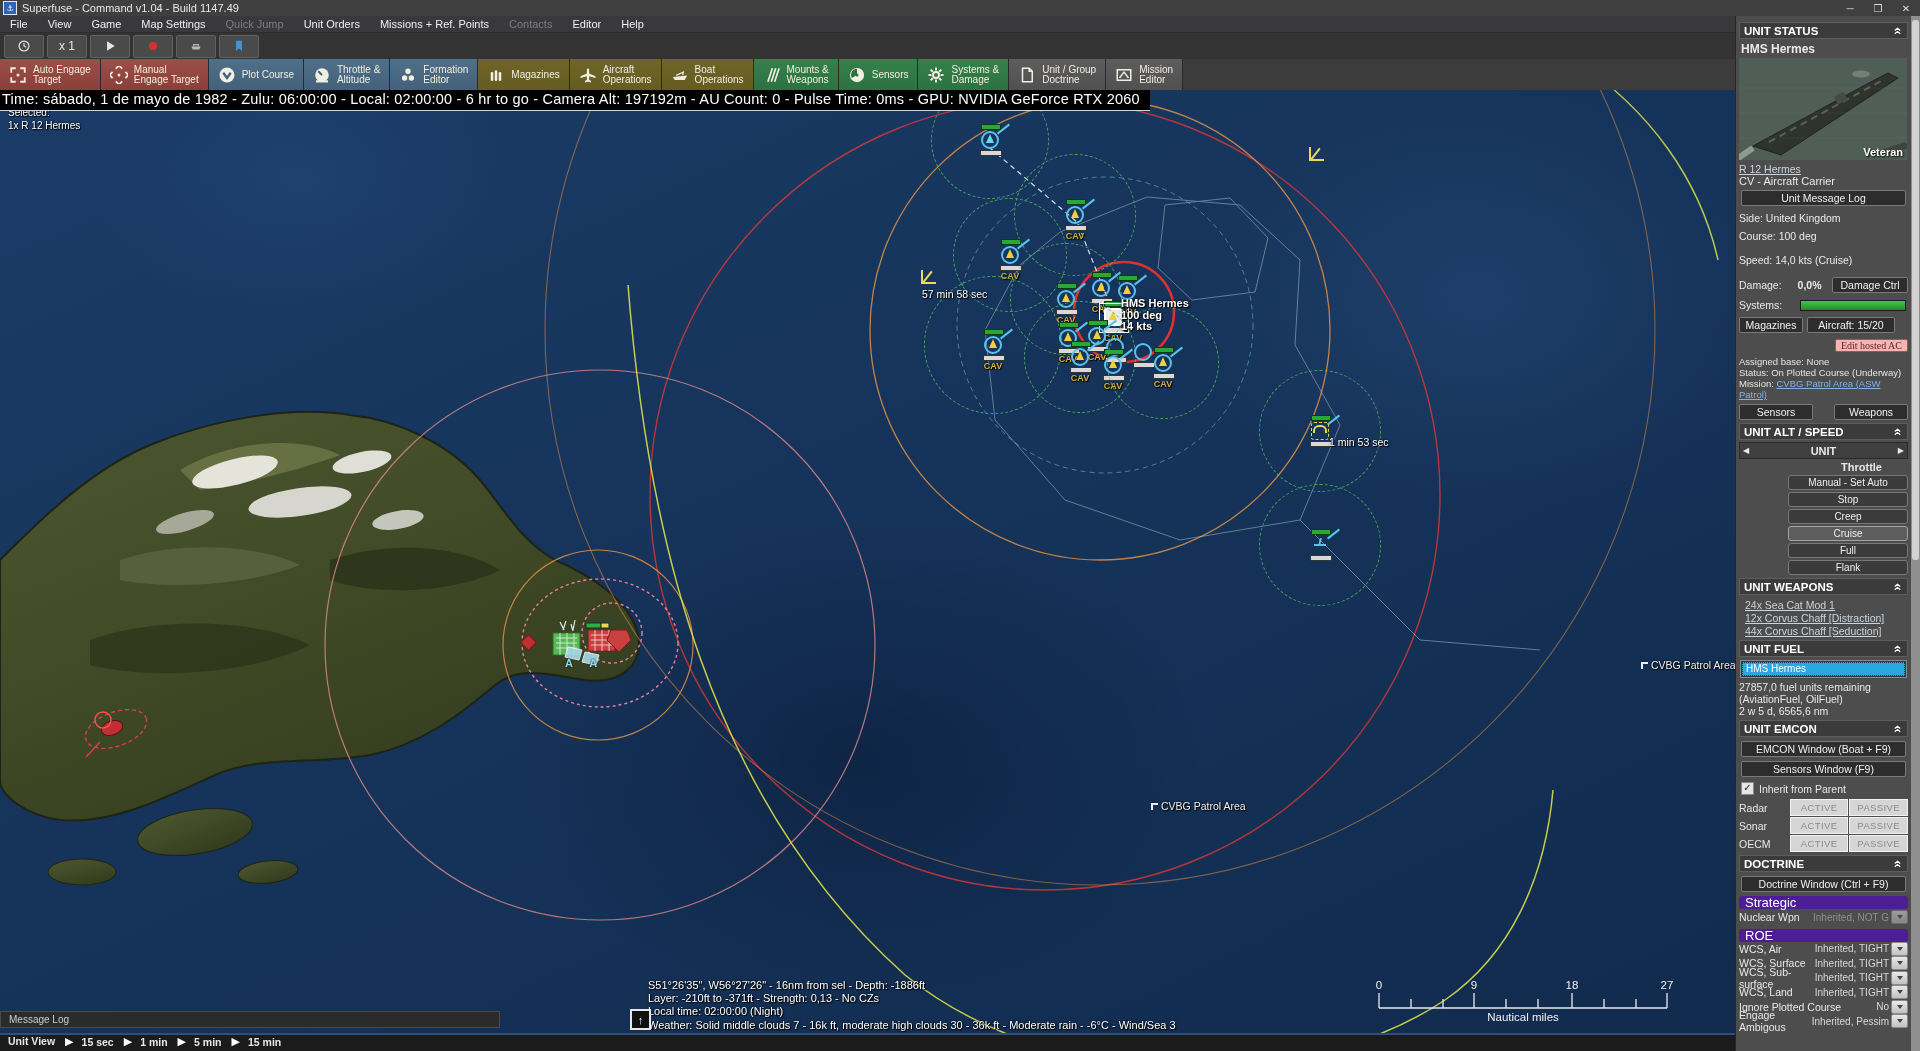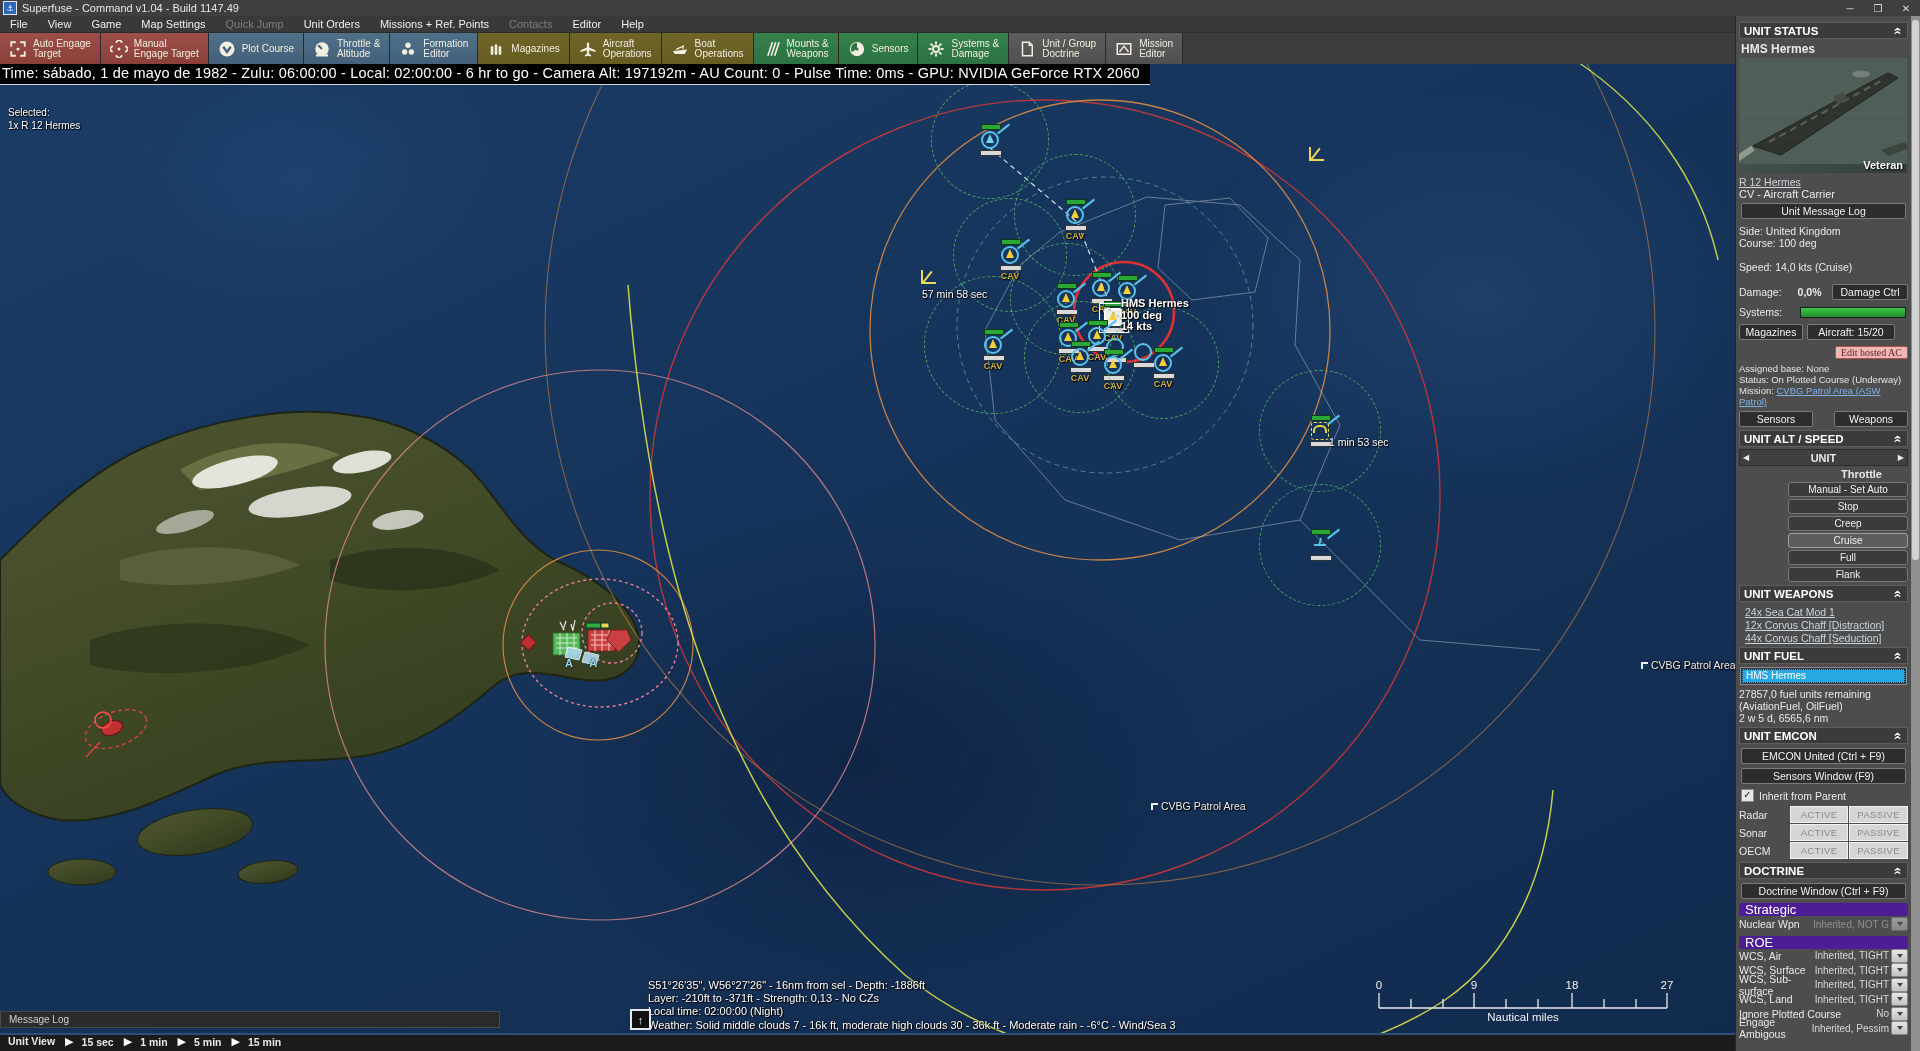--- a/index.html
+++ b/index.html
@@ -96,21 +96,21 @@
   .sidebar{position:absolute;right:0;top:16px;bottom:0;width:185px;background:#4d4d4d;z-index:7;
       border-left:1px solid #262626;color:#e9e9e9;font-size:10.5px;box-sizing:border-box;padding:3px 12px 0 3px;}
   .sb-scroll{position:absolute;right:0;top:0;bottom:0;width:9px;background:#8f8f8f;}
   .sb-thumb{position:absolute;right:1px;top:4px;width:7px;height:540px;background:#d2d2d2;border-radius:3px;}
   .sec-head{background:#3b3b3b;border:1px solid #5d5d5d;height:15px;display:flex;align-items:center;
       padding:0 4px;font-weight:bold;font-size:11.5px;color:#fff;margin-top:3px;}
   .sec-head svg{margin-left:auto;width:11px;height:11px;}
   .sb-btn{background:#2d2d2d;border:1px solid #7a7a7a;border-radius:2px;color:#f0f0f0;font-size:10.5px;
       text-align:center;padding:1px 0;}
   .unit-name{font-weight:bold;font-size:12px;margin:3px 0 2px 2px;}
-  .photo{position:relative;width:168px;height:115px;background:linear-gradient(160deg,#5f6e67,#333f38);overflow:hidden;text-align:center;}
+  .photo{position:relative;width:168px;height:102px;background:linear-gradient(160deg,#5f6e67,#333f38);overflow:hidden;text-align:center;}
   .photo .vet{position:absolute;right:4px;bottom:2px;color:#fff;font-weight:bold;font-size:11px;text-shadow:1px 1px 2px #000;}
   .link{color:#ccd5dd;text-decoration:underline;}
   .mini{font-size:9.5px;line-height:11px;color:#e4e4e4;}
   .mission-link{color:#7fb2e8;text-decoration:underline;}
   .row{display:flex;align-items:center;}
   .sysbar{width:104px;height:9px;background:linear-gradient(#3ec84e,#1f8c2c);border:1px solid #1a1a1a;}
   .edit-ac{background:#f2b6b6;border:1px solid #b0504a;color:#5c1f1c;font-size:10px;border-radius:2px;padding:0 5px;}
   .scope-row{background:#3f3f3f;border:1px solid #2b2b2b;height:15px;display:flex;align-items:center;
       font-weight:bold;font-size:11px;margin-top:2px;}
   .thr-btn{width:118px;height:13px;margin:2px 0 0 auto;background:#3b3b3b;border:1px solid #787878;border-radius:3px;
@@ -555,20 +555,48 @@
       <span class="menu-item is-disabled">
         <span>Contacts</span>
       </span>
       <span class="menu-item">
         <span>Editor</span>
       </span>
       <span class="menu-item">
         <span>Help</span>
       </span>
   </div>
+  <div class="speedbar">
+    <span class="sbtn">
+        <svg width="14" height="14">
+          <use href="#ic-clock"></use>
+        </svg>
+      </span>
+    <span class="sbtn">x 1</span>
+    <span class="sbtn">
+        <svg width="14" height="14">
+          <use href="#ic-play"></use>
+        </svg>
+      </span>
+    <span class="sbtn rec">
+        <svg width="14" height="14">
+          <use href="#ic-record"></use>
+        </svg>
+      </span>
+    <span class="sbtn ferry">
+        <svg width="14" height="14">
+          <use href="#ic-ferry"></use>
+        </svg>
+      </span>
+    <span class="sbtn bk">
+        <svg width="14" height="14">
+          <use href="#ic-bookmark"></use>
+        </svg>
+      </span>
+  </div>
   <div class="mainbar">
     <div class="tbbtn g-engage">
       <svg class="tb-svg" viewBox="0 0 24 24">
           <use href="#ic-crosshair"></use>
         </svg>
       <span class="tb-label">Auto Engage
 Target</span>
     </div>
       <div class="tbbtn g-engage">
       <svg class="tb-svg" viewBox="0 0 24 24">
@@ -706,21 +734,21 @@
       <ellipse cx="122" cy="16" rx="9" ry="3.5" fill="#aab2aa" opacity="0.4"></ellipse>
       <polygon points="142,92 166,84 170,90 150,98" fill="#3d453e"></polygon>
       <path d="M0,30 H168 M0,55 H168 M0,80 H168" stroke="#ffffff" stroke-width="1" opacity="0.04"></path>
     </svg>
     <span class="vet">Veteran</span>
   </div>
   <div style="margin-top:3px;"><span class="link">R 12 Hermes</span></div>
   <div style="font-size:11px;">CV - Aircraft Carrier</div>
   <div class="sb-btn" style="margin:3px 2px 0 2px;">Unit Message Log</div>
   <div style="margin-top:6px;">Side: United Kingdom</div>
-  <div style="">Course: 100 deg</div>
+  <div style="margin-top:6px;">Course: 100 deg</div>
   <div style="margin-top:12px;">Speed: 14,0 kts (Cruise)</div>
   <div class="row" style="margin-top:11px;">
     <span>Damage:</span>
     <b style="margin-left:16px;">0,0%</b>
     <span class="sb-btn" style="margin-left:auto;width:74px;">Damage Ctrl</span>
   </div>
   <div class="row" style="margin-top:6px;">
     <span>Systems:</span>
     <span class="sysbar" style="margin-left:auto;margin-right:2px;"></span>
   </div>
@@ -785,21 +813,21 @@
   <div style="margin-top:3px;line-height:12px;">27857,0 fuel units remaining</div>
   <div style="line-height:12px;"> (AviationFuel, OilFuel)</div>
   <div style="line-height:12px;">2 w 5 d, 6565,6 nm</div>
 
   <div class="sec-head">
     <span>UNIT EMCON</span>
     <svg viewBox="0 0 24 24">
         <use href="#ic-chev2"></use>
       </svg>
   </div>
-  <div class="sb-btn" style="margin:4px 2px 0 2px;">EMCON United (Ctrl + F9)</div>
+  <div class="sb-btn" style="margin:4px 2px 0 2px;">EMCON Window (Boat + F9)</div>
   <div class="sb-btn" style="margin:4px 2px 0 2px;">Sensors Window (F9)</div>
   <div class="row" style="margin-top:5px;">
     <span class="chk">✓</span>
     <span>Inherit from Parent</span>
   </div>
   <div style="margin-top:4px;">
     <div class="emcon-row">
       <span class="emcon-lbl">Radar</span>
       <span class="emcon-cell">ACTIVE</span>
       <span class="emcon-cell">PASSIVE</span>

